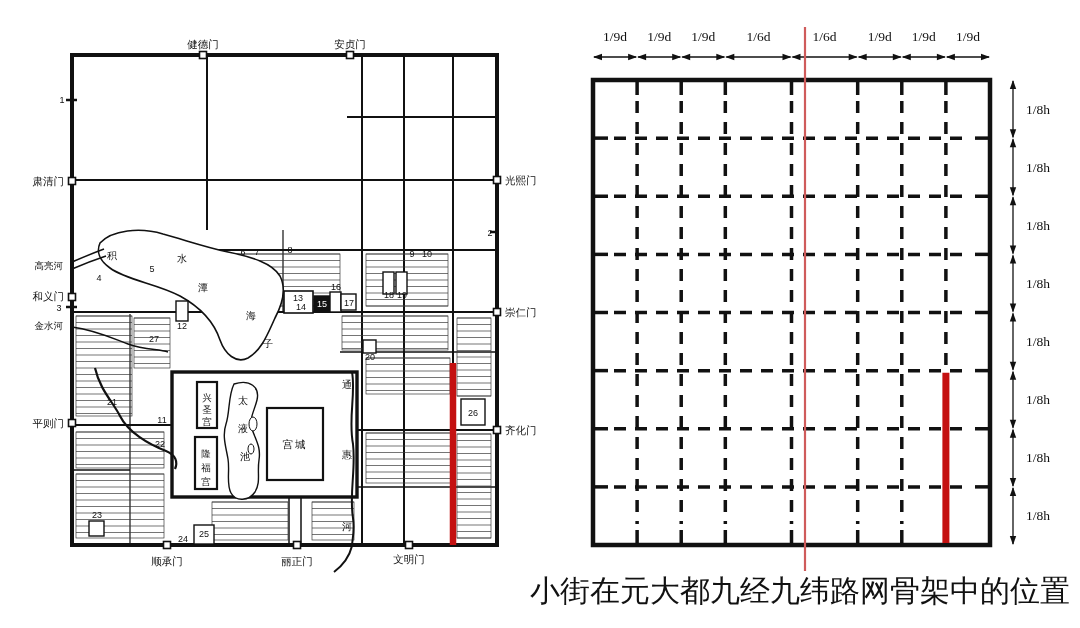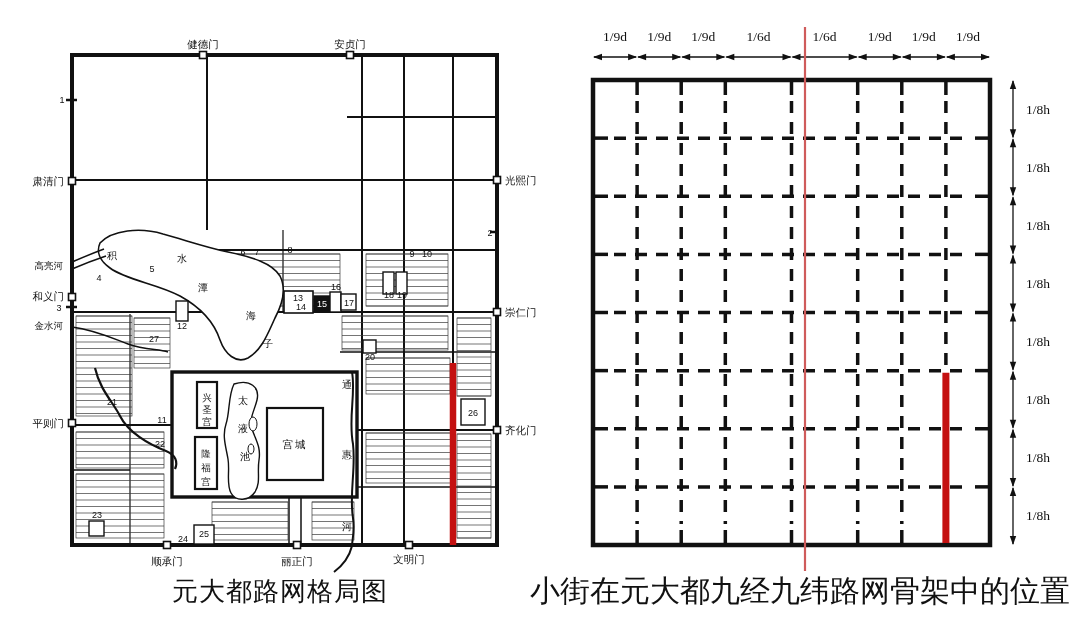--- a/index.html
+++ b/index.html
@@ -397,15 +397,14 @@
         <polygon points="1013,486.875 1009.8,477.875 1016.2,477.875" fill="#111111"></polygon>
         <text x="1026" y="462.3125" font-size="13.5" fill="#111111" text-anchor="start" font-family="&quot;Liberation Serif&quot;,serif">1/8h</text>
         <line x1="1013" y1="487.875" x2="1013" y2="544" stroke="#111111" stroke-width="1.3"></line>
         <polygon points="1013,486.875 1009.8,495.875 1016.2,495.875" fill="#111111"></polygon>
         <polygon points="1013,545 1009.8,536 1016.2,536" fill="#111111"></polygon>
         <text x="1026" y="520.4375" font-size="13.5" fill="#111111" text-anchor="start" font-family="&quot;Liberation Serif&quot;,serif">1/8h</text>
         <line x1="805" y1="27" x2="805" y2="571" stroke="#cf5b5b" stroke-width="2.2"></line>
         <line x1="945.8933" y1="372.625" x2="945.8933" y2="543" stroke="#c41111" stroke-width="7"></line>
       </g>
   </svg>
-  <div class="caption caption-left">元大都路网格局图</div>
   <div class="caption caption-right">小街在元大都九经九纬路网骨架中的位置</div>
 </div>
 
 </body></html>

